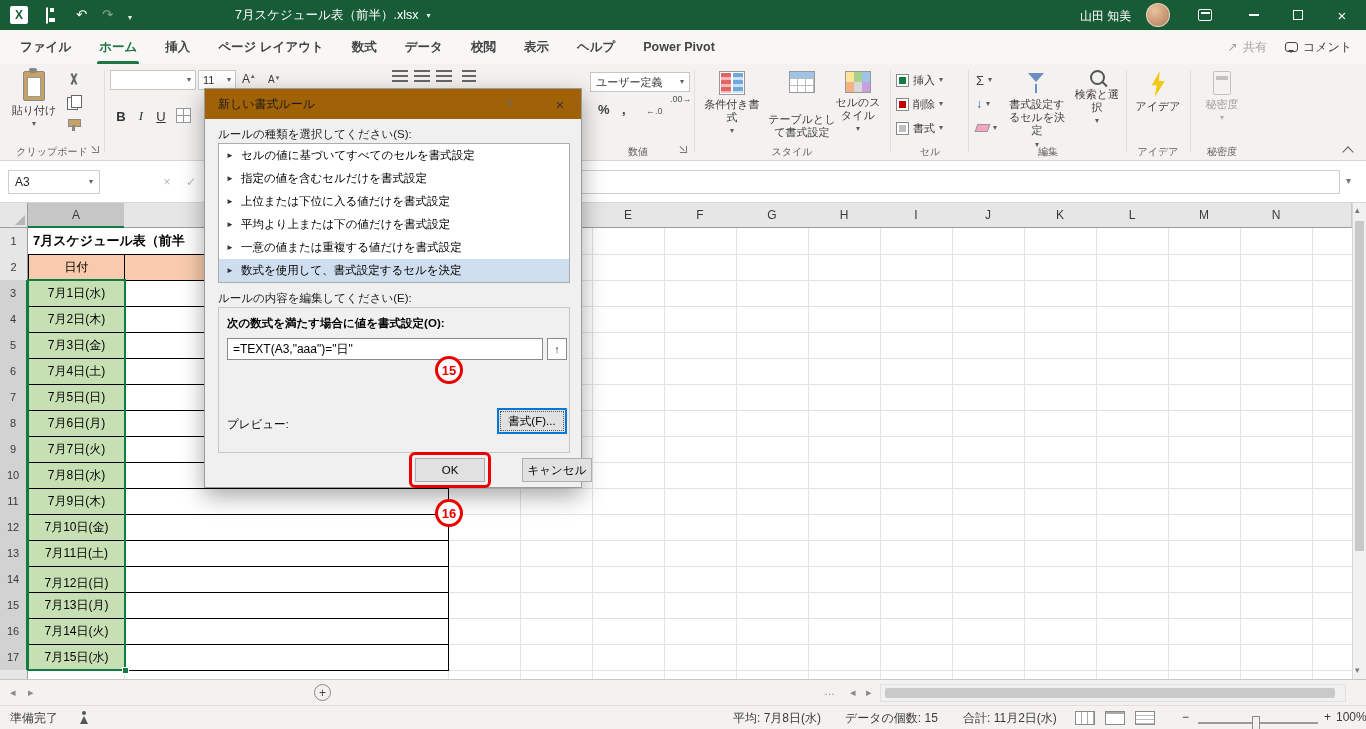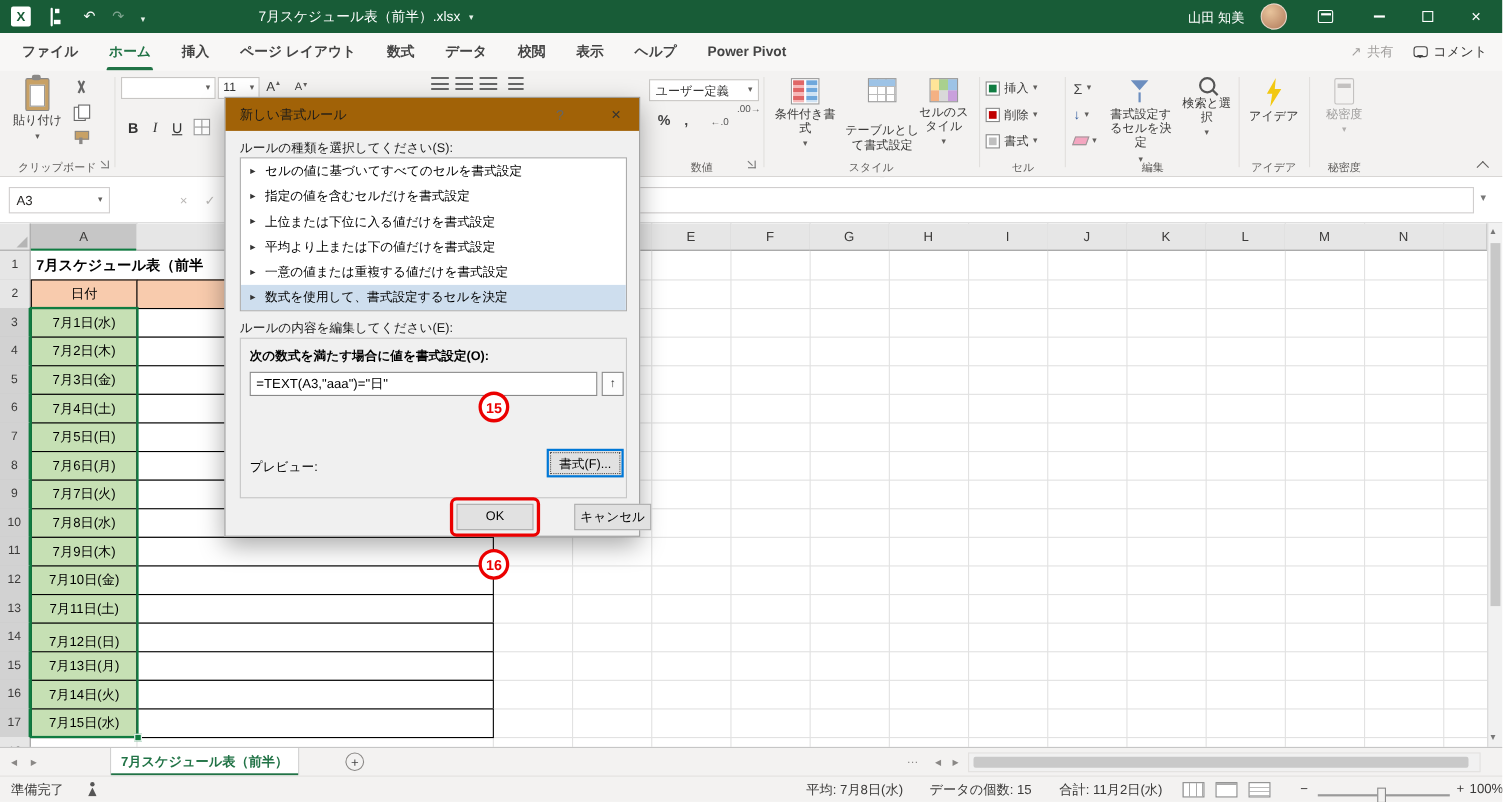--- a/index.html
+++ b/index.html
@@ -556,21 +556,20 @@
   <div class="annot-circle" style="left:435px;top:356px;">
       <span>15</span>
     </div>
   <div class="annot-circle" style="left:435px;top:499px;">
       <span>16</span>
     </div>
 
   <div class="sheetbar">
     <span class="tabnav" style="left:10px;">◂</span>
     <span class="tabnav" style="left:28px;">▸</span>
-    <div class="sheettab">7月スケジュール表（前半）</div>
     <div class="addsheet">
         <span>+</span>
       </div>
     <span class="dots">…</span>
     <span class="tabnav" style="left:850px;">◂</span>
     <span class="tabnav" style="left:866px;">▸</span>
     <div class="hscroll-track">
       <div class="hscroll-thumb"></div>
     </div>
   </div>

